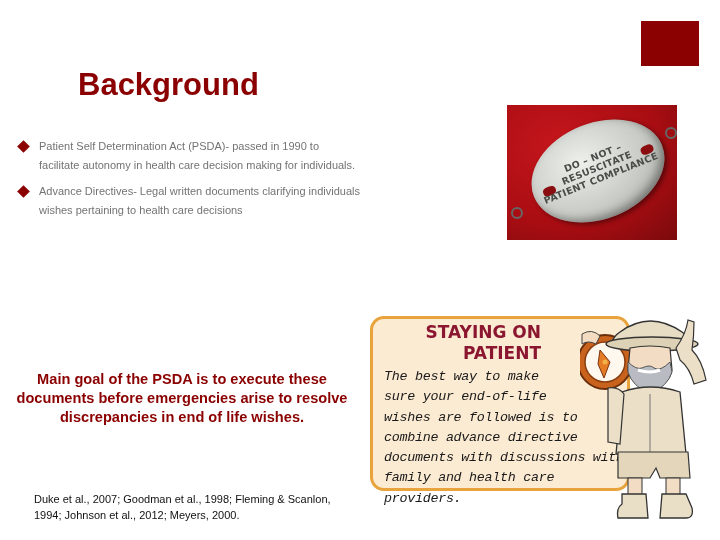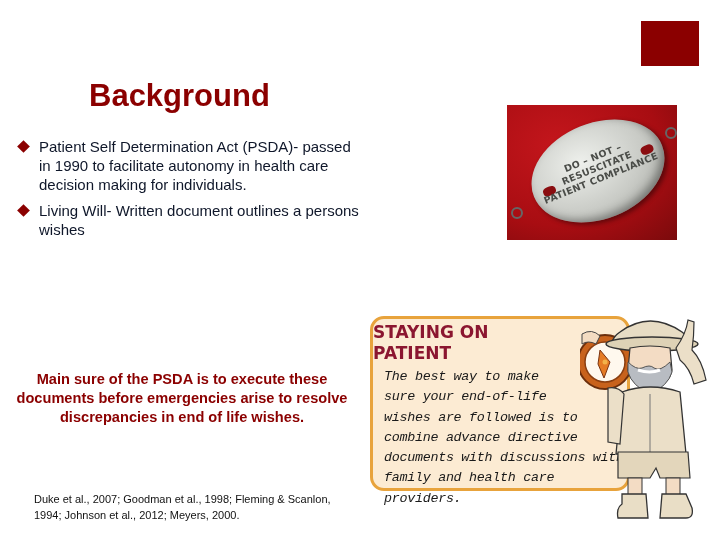--- a/index.html
+++ b/index.html
@@ -9,29 +9,29 @@
       font-family: "Liberation Sans", sans-serif;
       color: #333333;
     }
     .corner-square {
       position: absolute; left: 641px; top: 21px; width: 58px; height: 45px;
       background: #8b0000;
     }
     .title {
       position: absolute; left: 73px; top: 62px;
       font-size: 31px; font-weight: bold; color: #8b0000; letter-spacing: 0px;
-      margin: 16px;
+      margin: 5px;
     }
     .bullets {
       position: absolute; left: 16px; top: 137px; width: 345px;
       list-style: none; margin: 0; padding: 0;
     }
     .bullets li {
-      position: relative; padding-left: 23px; font-size: 15px;
-      line-height: 19px; margin-bottom: 7px; color: #0f172a;
+      position: relative; padding-left: 23px; font-size: 11px;
+      line-height: 19px; margin-bottom: 7px; color: #737373;
     }
     .bullets li .diamond {
       position: absolute; left: 3px; top: 5px; width: 9px; height: 9px;
       background: #8b0000; transform: rotate(45deg);
     }
     .goal {
       position: absolute; left: 14px; top: 370px; width: 336px;
       text-align: center; font-weight: bold; font-size: 14.6px;
       line-height: 19px; color: #8b0000;
     }
@@ -66,21 +66,21 @@
       position: absolute; width: 8px; height: 8px; border: 2px solid #666;
       border-radius: 50%;
     }
     
     .course-panel {
       position: absolute; left: 370px; top: 316px; width: 260px; height: 175px;
       background: #fcebd3; border: 3px solid #e8a33c; border-radius: 14px;
       box-sizing: border-box;
     }
     .course-heading {
-      position: absolute; left: 0; top: 3px; width: 168px; text-align: left;
+      position: absolute; left: 0; top: 3px; width: 168px; text-align: right;
       font-family: "DejaVu Sans", sans-serif; font-weight: bold;
       font-size: 17px; line-height: 21px; color: #8b1630;
     }
     .course-body {
       position: absolute; left: 11px; top: 48px; width: 245px;
       font-family: Liberation Mono, monospace; font-style: italic;
       font-size: 13.4px; line-height: 20.3px; color: #1a1a1a; white-space: pre-line;
       letter-spacing: -0.3px;
     }
     .explorer {
@@ -94,25 +94,25 @@
 
 <h1 class="title">Background</h1>
 
 <ul class="bullets">
   <li>
     <span class="diamond"></span>
     <span>Patient Self Determination Act (PSDA)- passed in 1990 to facilitate autonomy in health care decision making for individuals.</span>
   </li>
   <li>
     <span class="diamond"></span>
-    <span>Living Will- Written document outlines a persons wishes</span>
+    <span>Advance Directives- Legal written documents clarifying individuals wishes pertaining to health care decisions</span>
   </li>
 </ul>
 
-<div class="goal">Main sure of the PSDA is to execute these documents before emergencies arise to resolve discrepancies in end of life wishes.</div>
+<div class="goal">Main goal of the PSDA is to execute these documents before emergencies arise to resolve discrepancies in end of life wishes.</div>
 
 <div class="refs">Duke et al., 2007; Goodman et al., 1998;  Fleming &amp; Scanlon, 1994;  Johnson et al., 2012; Meyers, 2000.</div>
 
 <div class="dnr-photo">
   <div class="chain" style="left:4px; top:102px;"></div>
   <div class="chain" style="left:158px; top:22px;"></div>
   <div class="dnr-tag">
     <div class="dnr-hole" style="left:10px; top:44px;"></div>
     <div class="dnr-hole" style="left:116px; top:42px;"></div>
     <div class="dnr-text">

